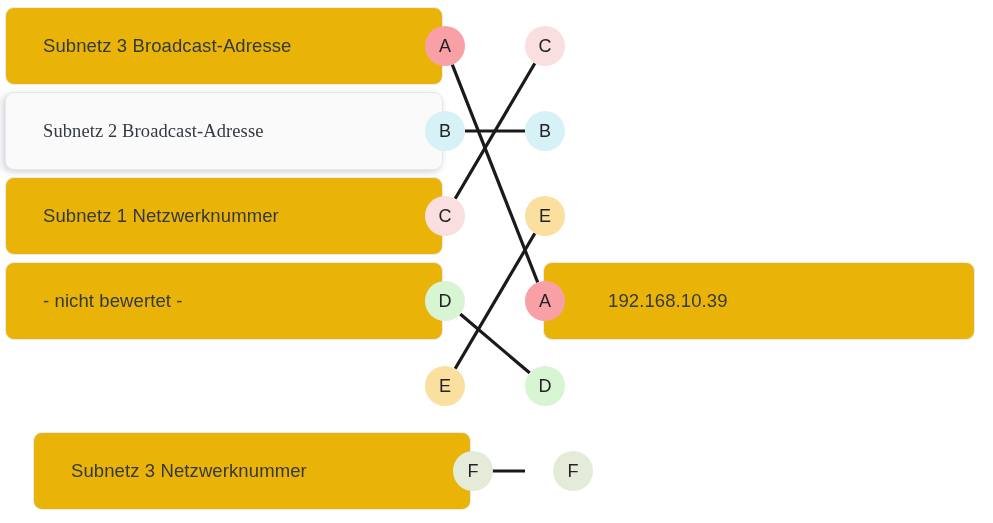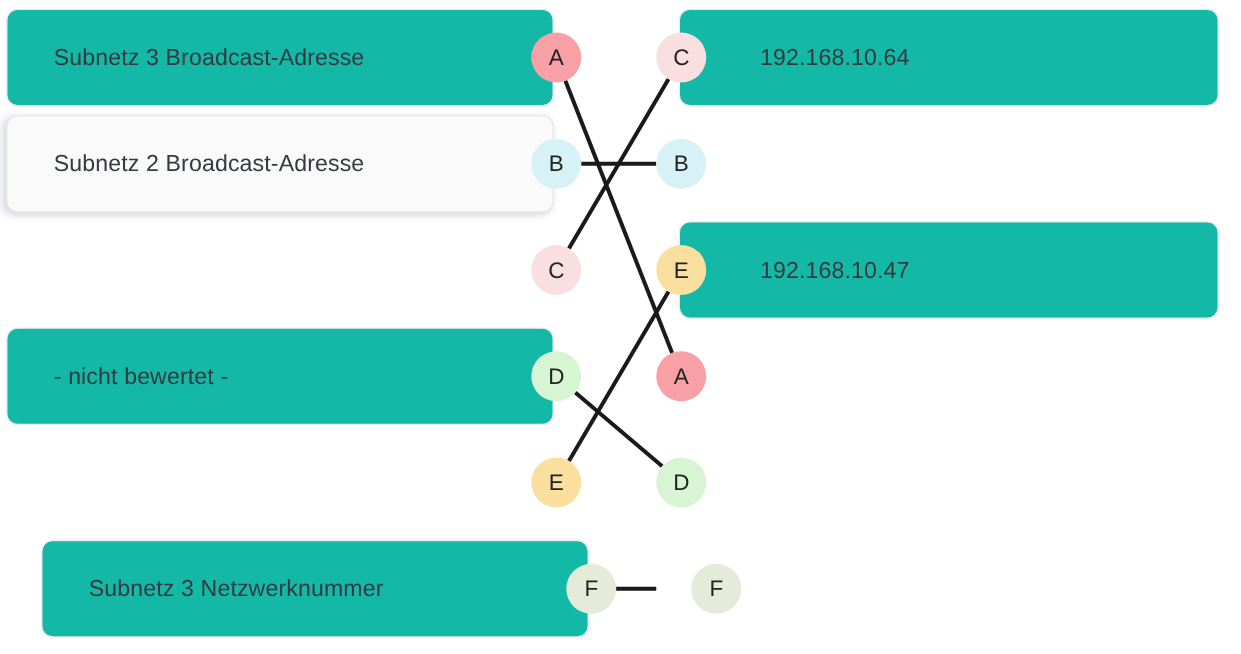--- a/index.html
+++ b/index.html
@@ -44,35 +44,36 @@
     width: 993px;
     height: 78px;
     z-index: 2;
   }
 
   .item-card {
     position: absolute;
     top: 0;
     height: 78px;
     box-sizing: border-box;
-    background: #14b8a6;
+    background: #eab308;
     border: 1px solid #e9eaee;
     border-radius: 9px;
     display: flex;
     align-items: center;
     z-index: 2;
   }
   .item-card.left  { left: 5px;   width: 438px; }
   .item-card.right { left: 543px; width: 432px; }
 
   .item-card.lifted {
     background: #fafafb;
     box-shadow: -4px 2px 7px rgba(120,125,140,0.22),
                  0 2px 5px rgba(120,125,140,0.13);
     border-color: #e6e7ec;
+    font-family: Liberation Serif, serif;
   }
 
   .item-label {
     font-size: 18.5px;
     color: #343a40;
     letter-spacing: 0.1px;
     white-space: nowrap;
   }
   .item-card.left  .item-label { padding-left: 37px; }
   .item-card.right .item-label { padding-left: 64px; }
@@ -108,43 +109,43 @@
       <line x1="460.2387863551892" y1="313.9529684019108" x2="529.7612136448108" y2="373.0470315980892" stroke="#1a1a1a"></line>
       <line x1="455.14040253126785" y1="368.76131569684463" x2="534.8595974687321" y2="233.2386843031554" stroke="#1a1a1a"></line>
       <line x1="465" y1="471" x2="525" y2="471" stroke="#1a1a1a"></line>
     </svg>
 
   <div id="rows-container">
       <div class="match-row" style="top: 7px;">
         <div class="item-card left">
           <span class="item-label">Subnetz 3 Broadcast-Adresse</span>
         </div>
-        <div class="item-card right">
-          <span class="item-label">192.168.10.64</span>
-        </div>
         <div class="node left" style="background: rgb(248, 160, 165);">A</div>
         <div class="node right" style="background: rgb(250, 223, 224);">C</div>
       </div>
       <div class="match-row" style="top: 92px;">
         <div class="item-card left lifted">
           <span class="item-label">Subnetz 2 Broadcast-Adresse</span>
         </div>
         <div class="node left" style="background: rgb(214, 242, 247);">B</div>
         <div class="node right" style="background: rgb(214, 242, 247);">B</div>
       </div>
       <div class="match-row" style="top: 177px;">
-        <div class="item-card right">
-          <span class="item-label">192.168.10.47</span>
+        <div class="item-card left">
+          <span class="item-label">Subnetz 1 Netzwerknummer</span>
         </div>
         <div class="node left" style="background: rgb(250, 223, 224);">C</div>
         <div class="node right" style="background: rgb(250, 223, 158);">E</div>
       </div>
       <div class="match-row" style="top: 262px; text-align: right;">
         <div class="item-card left">
           <span class="item-label">- nicht bewertet -</span>
+        </div>
+        <div class="item-card right">
+          <span class="item-label">192.168.10.39</span>
         </div>
         <div class="node left" style="background: rgb(216, 245, 211);">D</div>
         <div class="node right" style="background: rgb(248, 160, 165);">A</div>
       </div>
       <div class="match-row" style="top: 347px;">
         <div class="node left" style="background: rgb(250, 223, 158);">E</div>
         <div class="node right" style="background: rgb(216, 245, 211);">D</div>
       </div>
       <div class="match-row" style="top: 432px; margin-left: 28px;">
         <div class="item-card left">

